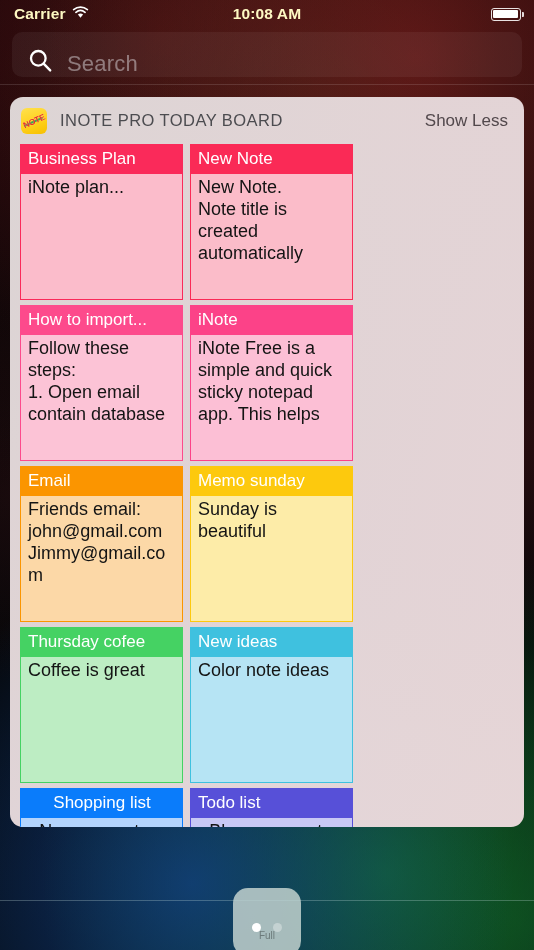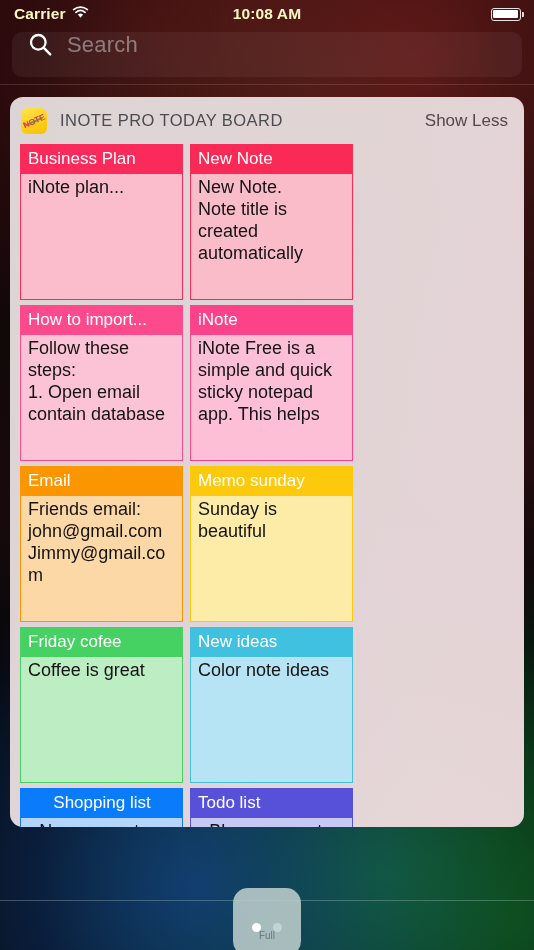--- a/index.html
+++ b/index.html
@@ -68,21 +68,21 @@
     background:rgba(255,255,255,0.85);
     border-radius:0 1px 1px 0;
   }
 
   
   #search-bar {
     position:absolute; top:32px; left:12px;
     width:510px; height:45px;
     background:rgba(255,255,255,0.055);
     border-radius:10px;
-    display:flex; align-items:flex-start;
+    display:flex; align-items:flex-end;
     z-index:30;
   }
   #search-icon { margin-left:16px; margin-right:14px; display:block; }
   #search-input-text {
     font-size:22px;
     color:rgba(235,235,240,0.45);
     letter-spacing:0.2px;
   }
   #search-divider {
     position:absolute; top:84px; left:0;
@@ -291,21 +291,21 @@
           <div class="note-title" style="background: rgb(251, 149, 0);">Email</div>
           <div class="note-body" style="background: rgb(252, 216, 167);">Friends email:
 john@gmail.com
 Jimmy@gmail.com</div>
         </div>
         <div class="note" style="border-color: rgb(253, 201, 13); background: rgb(253, 236, 168); justify-content: space-between;">
           <div class="note-title" style="background: rgb(253, 201, 13);">Memo sunday</div>
           <div class="note-body" style="background: rgb(253, 236, 168);">Sunday is beautiful</div>
         </div>
         <div class="note" style="border-color: rgb(69, 210, 99); background: rgb(189, 237, 195);">
-          <div class="note-title" style="background: rgb(69, 210, 99);">Friday cofee</div>
+          <div class="note-title" style="background: rgb(69, 210, 99);">Thursday cofee</div>
           <div class="note-body" style="background: rgb(189, 237, 195);">Coffee is great</div>
         </div>
         <div class="note" style="border-color: rgb(63, 193, 223); background: rgb(182, 228, 244);">
           <div class="note-title" style="background: rgb(63, 193, 223);">New ideas</div>
           <div class="note-body" style="background: rgb(182, 228, 244);">Color note ideas</div>
         </div>
         <div class="note" style="border-color: rgb(10, 124, 251); background: rgb(179, 212, 253);">
           <div class="note-title" style="background: rgb(10, 124, 251); text-align: center;">Shopping list</div>
           <div class="note-body" style="background: rgb(179, 212, 253);">• New computer
 • New mouse</div>

